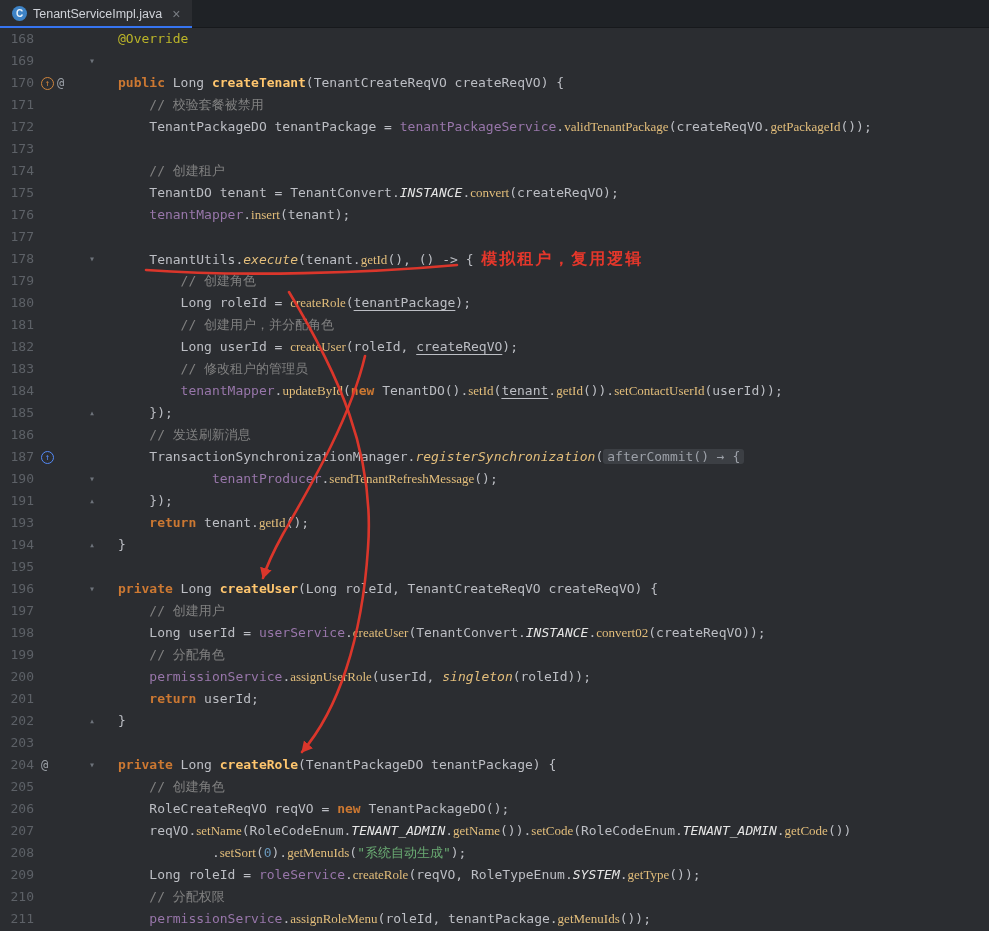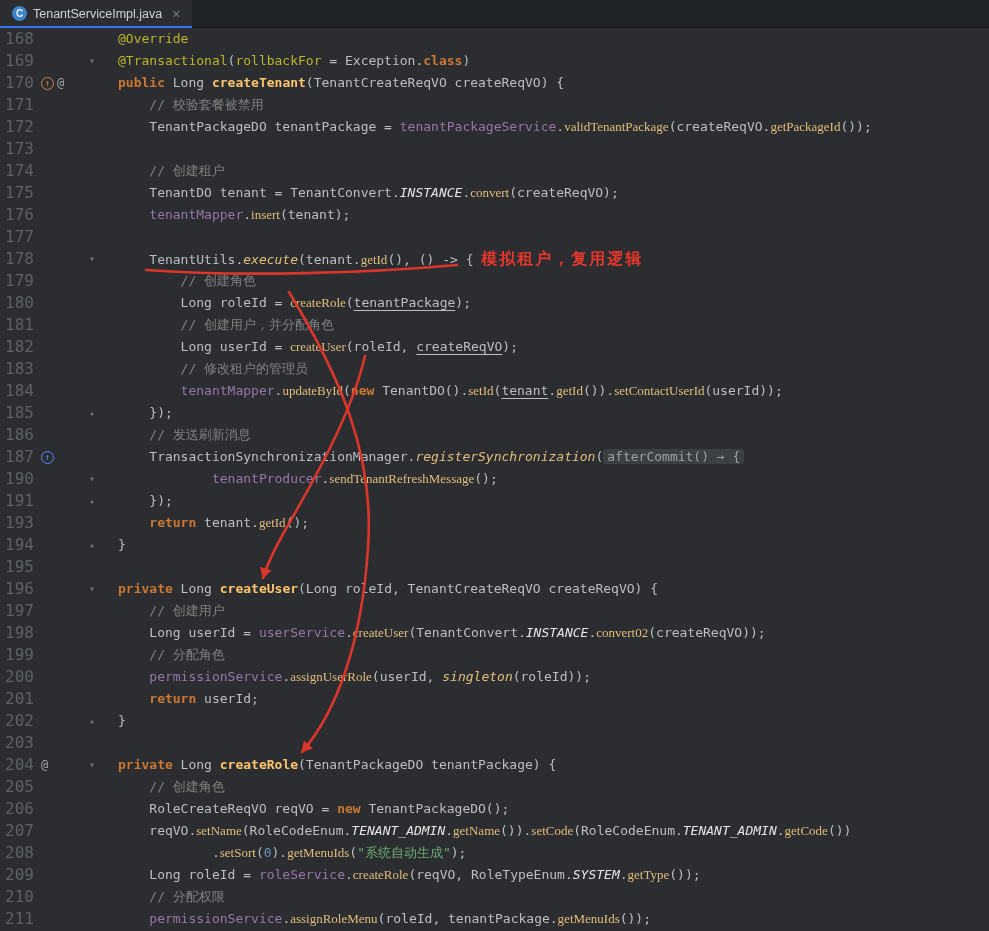--- a/index.html
+++ b/index.html
@@ -13,21 +13,21 @@
   .tab::after { content:""; position:absolute; left:0; right:0; bottom:-1px; height:2px; background:#3674F0; }
   .class-icon { width:15px; height:15px; border-radius:50%; background:#3E83C6; color:#EAF2FA;
                 font:bold 10px "Liberation Sans", sans-serif; display:flex; align-items:center; justify-content:center; }
   .tab-close { color:#7A7E84; font-size:14px; margin-left:4px; cursor:pointer; line-height:1; }
 
   
   .editor { position:absolute; left:0; top:28px; width:989px; height:903px;
             font:13px/22px "DejaVu Sans Mono", monospace; }
   .lines { position:absolute; inset:0; }
   .line { display:flex; height:22px; }
-  .gnum { flex:0 0 36px; text-align:right; color:#5D6167; font-size:16px; padding-right:2px; }
+  .gnum { flex:0 0 36px; text-align:right; color:#5D6167; font-size:13px; padding-right:2px; }
   .gmark { flex:0 0 44px; display:flex; align-items:center; gap:3px; padding-left:5px; }
   .gfold { flex:0 0 24px; text-align:center; color:#6E737B; font-size:10px; cursor:pointer; }
   .codetext { flex:1; white-space:pre; color:#BCBEC4; padding-left:14px; }
 
   .ovicon { width:13px; height:13px; border-radius:50%; border:1px solid currentColor;
             font-size:9px; line-height:11px; text-align:center; display:inline-block; }
   .ov-orange { color:#D0853C; }
   .ov-blue   { color:#548AF7; }
   .atmark { color:#9CA1A8; font-size:12px; }
 
@@ -68,21 +68,20 @@
         <div class="line">
           <div class="gnum">168</div>
           <div class="gmark"></div>
           <div class="gfold"></div>
           <div class="codetext"><span class="t-ann">@Override</span></div>
         </div>
         <div class="line">
           <div class="gnum">169</div>
           <div class="gmark"></div>
           <div class="gfold">▾</div>
-          <div class="codetext"><span class="t-ann">@Transactional</span><span class="t-d">(</span><span class="t-ann">rollbackFor</span><span class="t-d"> = Exception.</span><span class="t-kw">class</span><span class="t-d">)</span></div>
         </div>
         <div class="line">
           <div class="gnum">170</div>
           <div class="gmark">
             <span class="ovicon ov-orange">↑</span>
             <span class="atmark">@</span>
           </div>
           <div class="gfold"></div>
           <div class="codetext"><span class="t-kw">public</span><span class="t-d"> Long </span><span class="t-decl">createTenant</span><span class="t-d">(TenantCreateReqVO createReqVO) {</span></div>
         </div>

